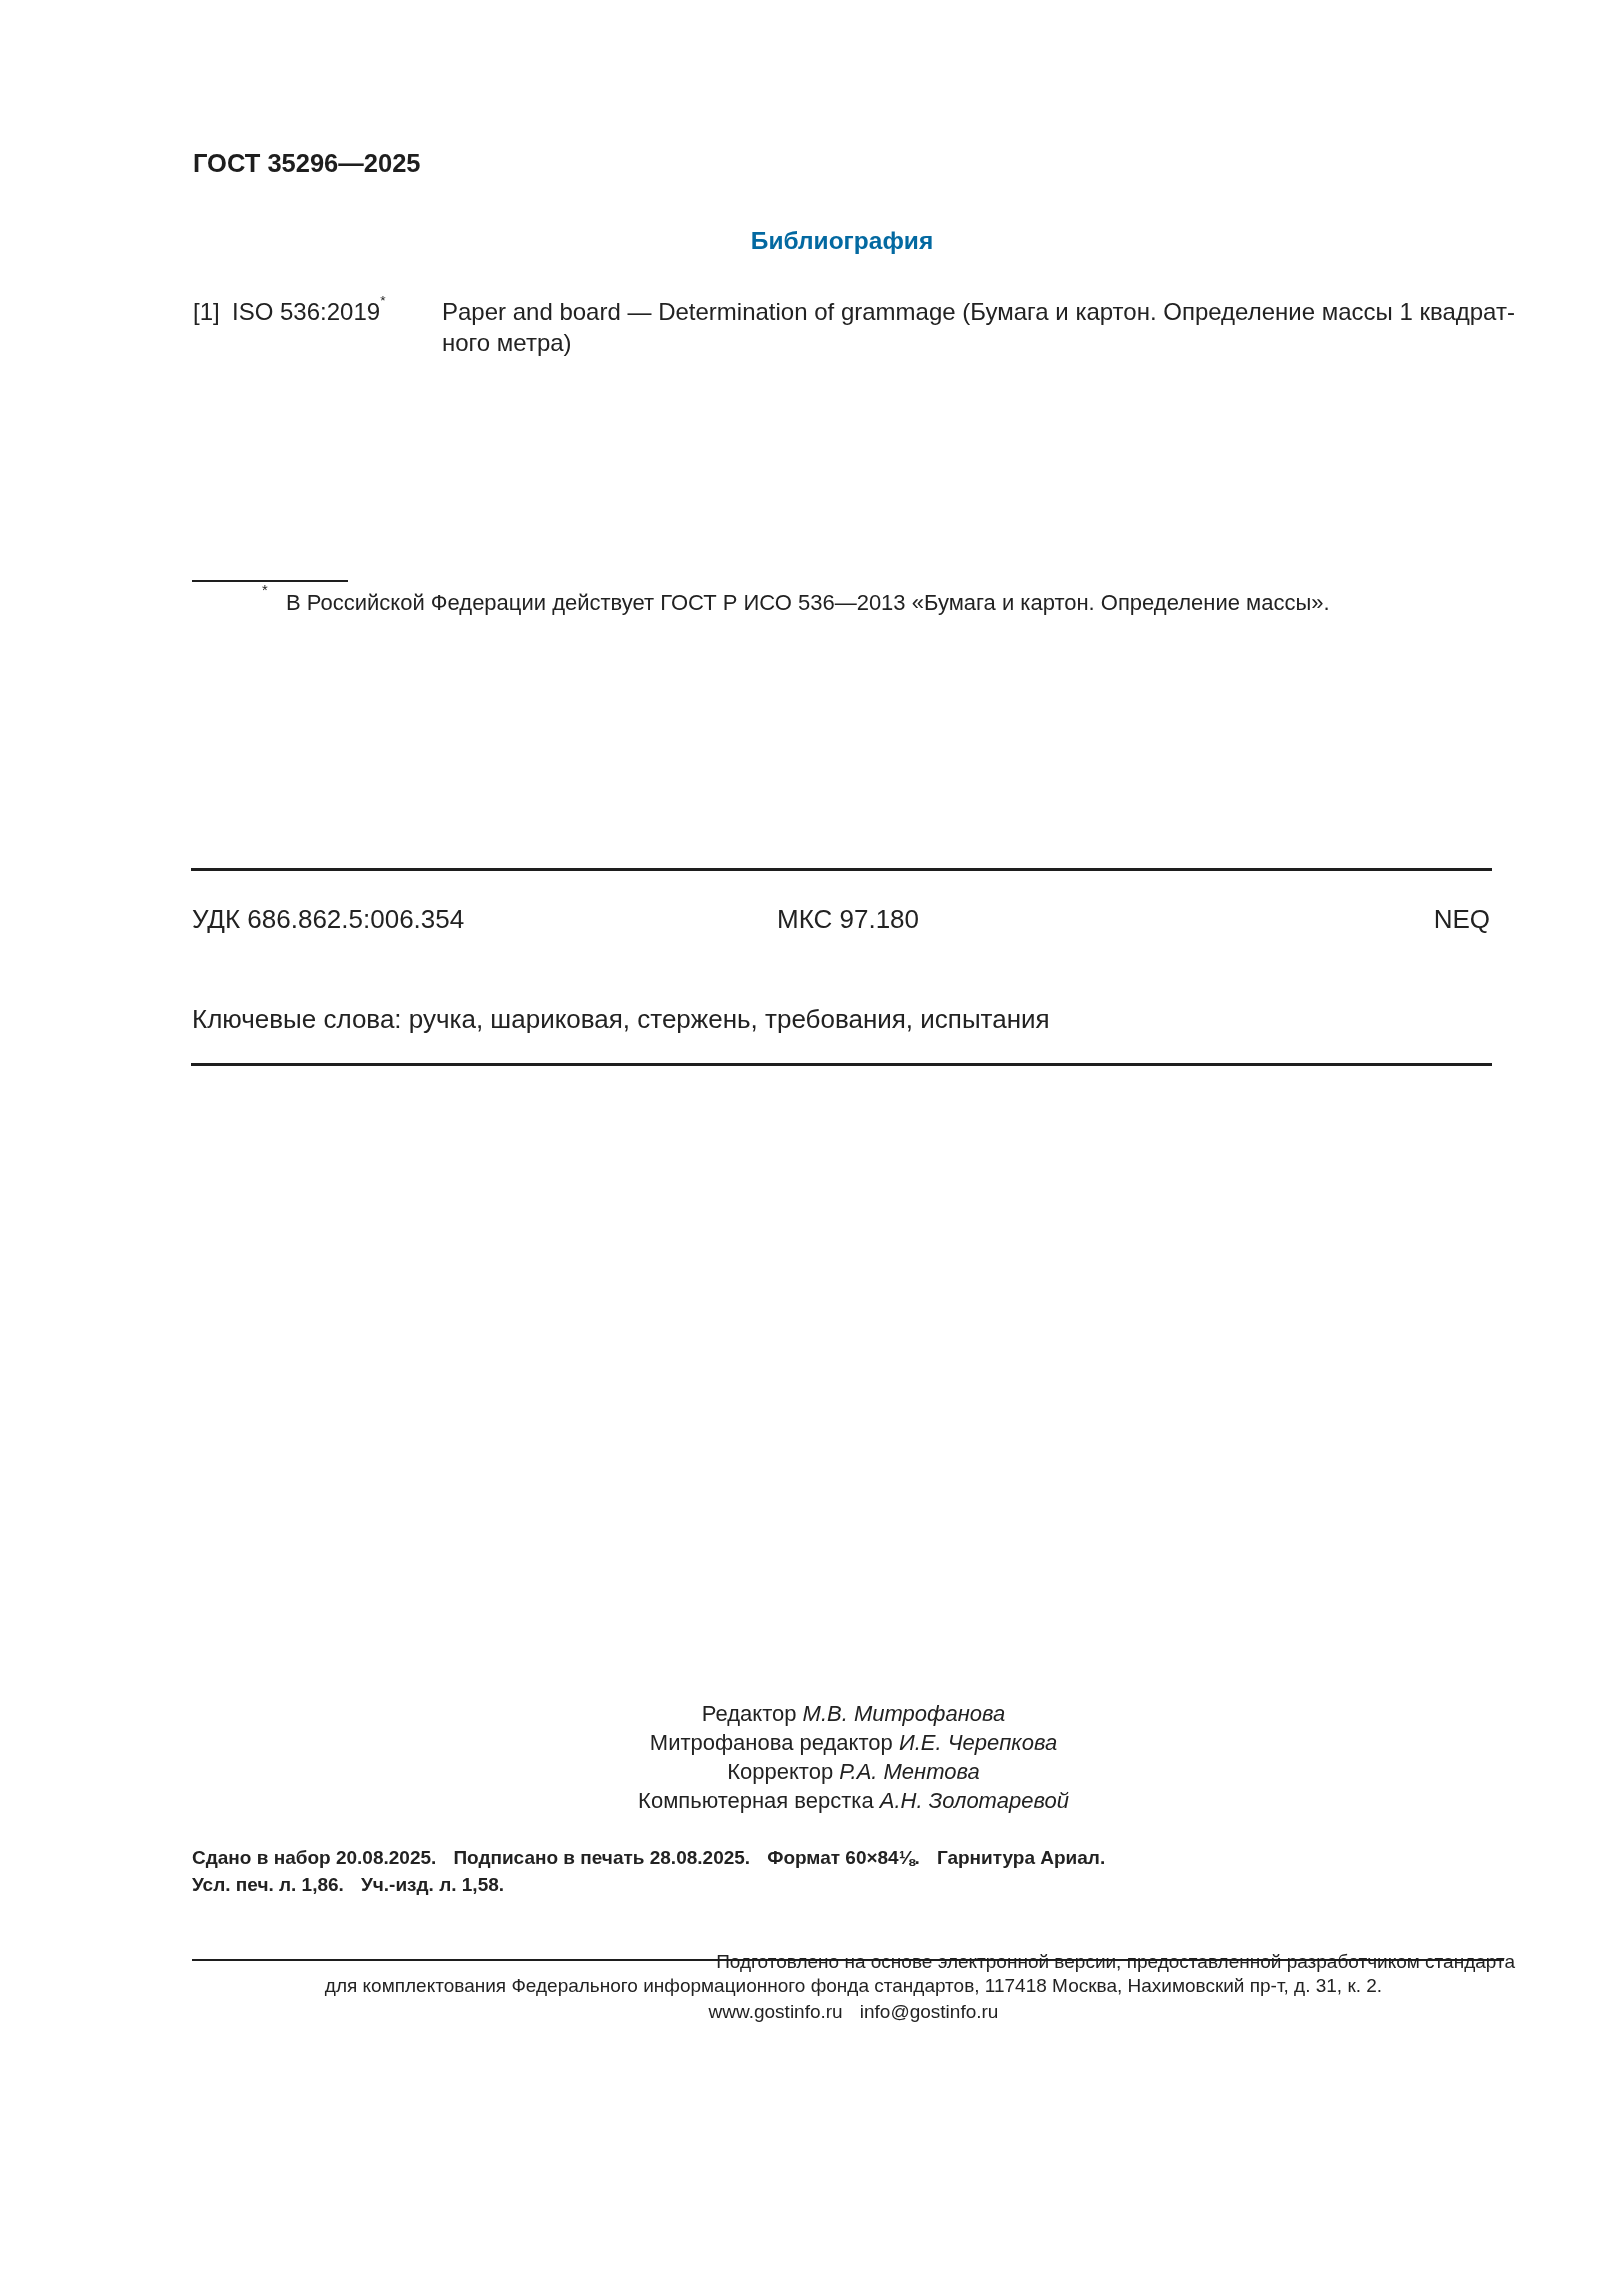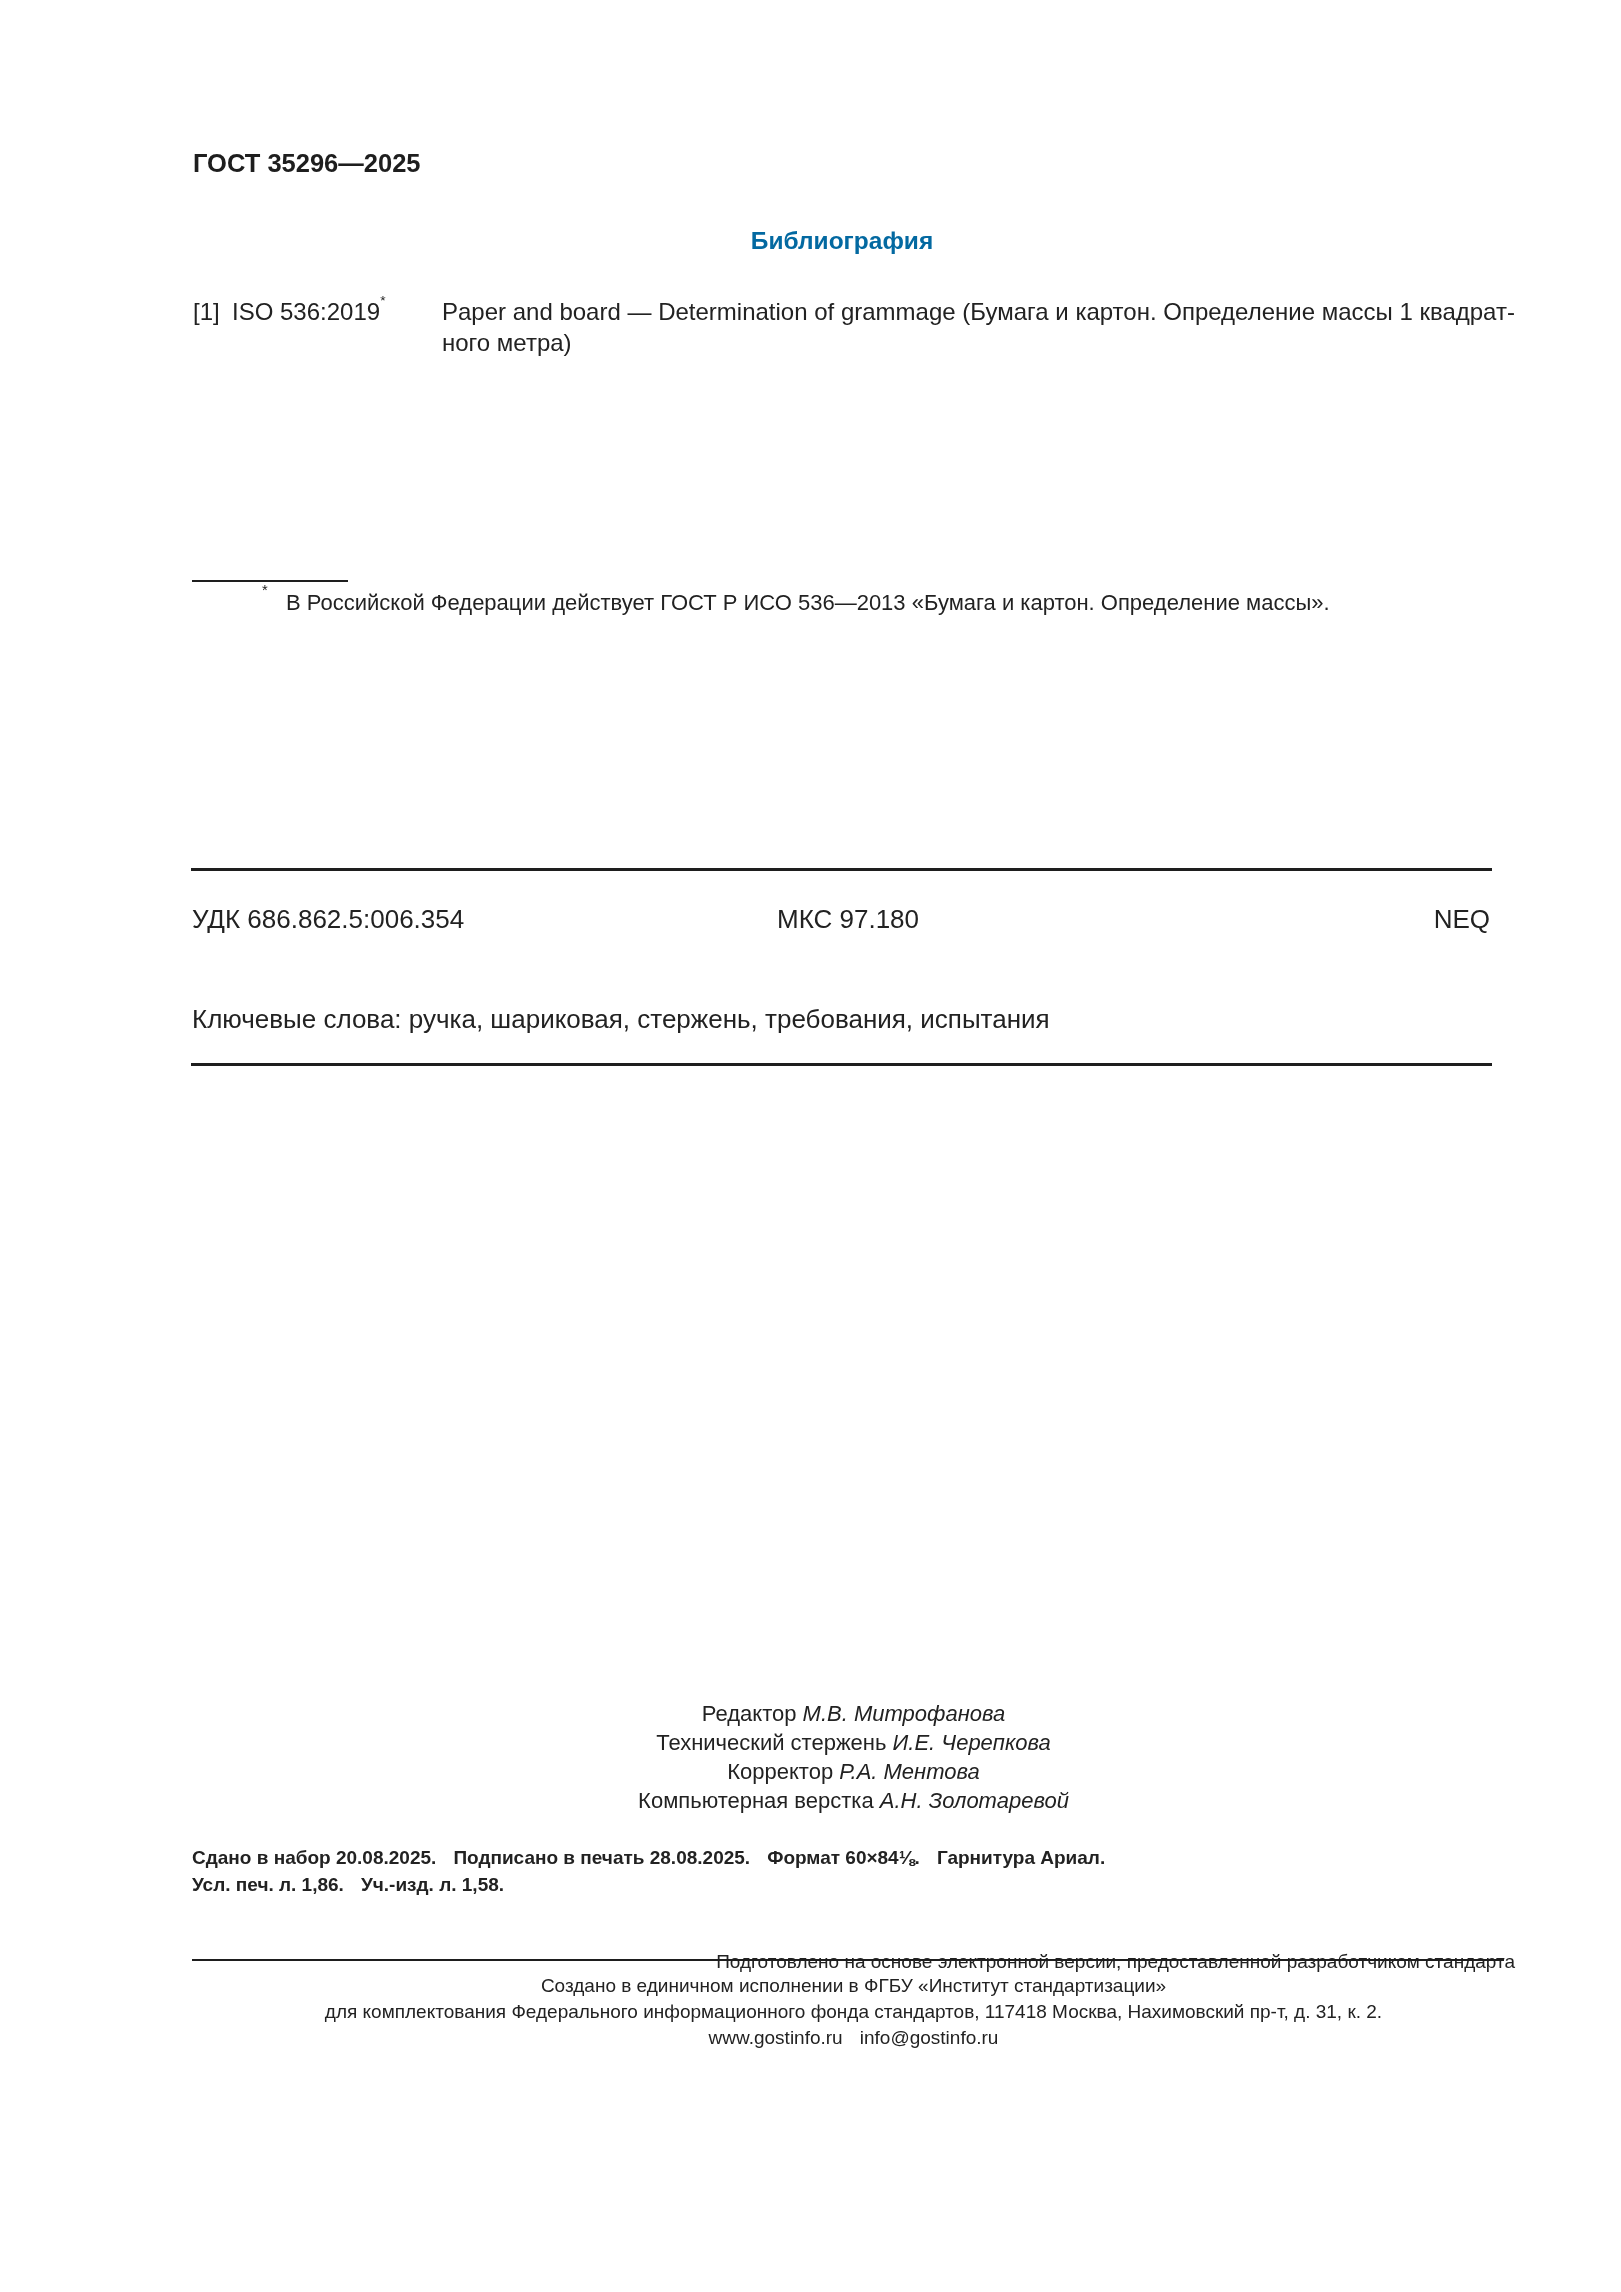--- a/index.html
+++ b/index.html
@@ -90,21 +90,21 @@
   <span class="mks">МКС 97.180</span>
   <span class="neq">NEQ</span>
 </div>
 
 <div class="abs keywords">Ключевые слова: ручка, шариковая, стержень, требования, испытания</div>
 
 <div class="abs rule-thick rule-2"></div>
 
 <div class="abs credits">
   <div><span>Редактор</span> <i>М.В. Митрофанова</i></div>
-  <div><span>Технический стержень</span> <i>И.Е. Черепкова</i></div>
+  <div><span>Митрофанова редактор</span> <i>И.Е. Черепкова</i></div>
   <div><span>Корректор</span> <i>Р.А. Ментова</i></div>
   <div><span>Компьютерная верстка</span> <i>А.Н. Золотаревой</i></div>
 </div>
 
 <div class="abs print-info">
   <div>
     <span>Сдано в набор 20.08.2025.</span><span class="sep"></span>
     <span>Подписано в печать 28.08.2025.</span><span class="sep"></span>
     <span>Формат 60×84⅛.</span><span class="sep"></span>
     <span>Гарнитура Ариал.</span>
@@ -113,20 +113,19 @@
     <span>Усл. печ. л. 1,86.</span><span class="sep"></span>
     <span>Уч.-изд. л. 1,58.</span>
   </div>
 </div>
 
 <div class="abs prepared">Подготовлено на основе электронной версии, предоставленной разработчиком стандарта</div>
 
 <div class="abs rule-3"></div>
 
 <div class="abs publisher">
-  <div>Создано в единичном исполнении в ФГБУ «Институт стандартизации»</div>
   <div>для комплектования Федерального информационного фонда стандартов, 117418 Москва, Нахимовский пр-т, д. 31, к. 2.</div>
   <div>
     <span>www.gostinfo.ru</span><span class="sep"></span>
     <span>info@gostinfo.ru</span>
   </div>
 </div>
 
 
 </body></html>

